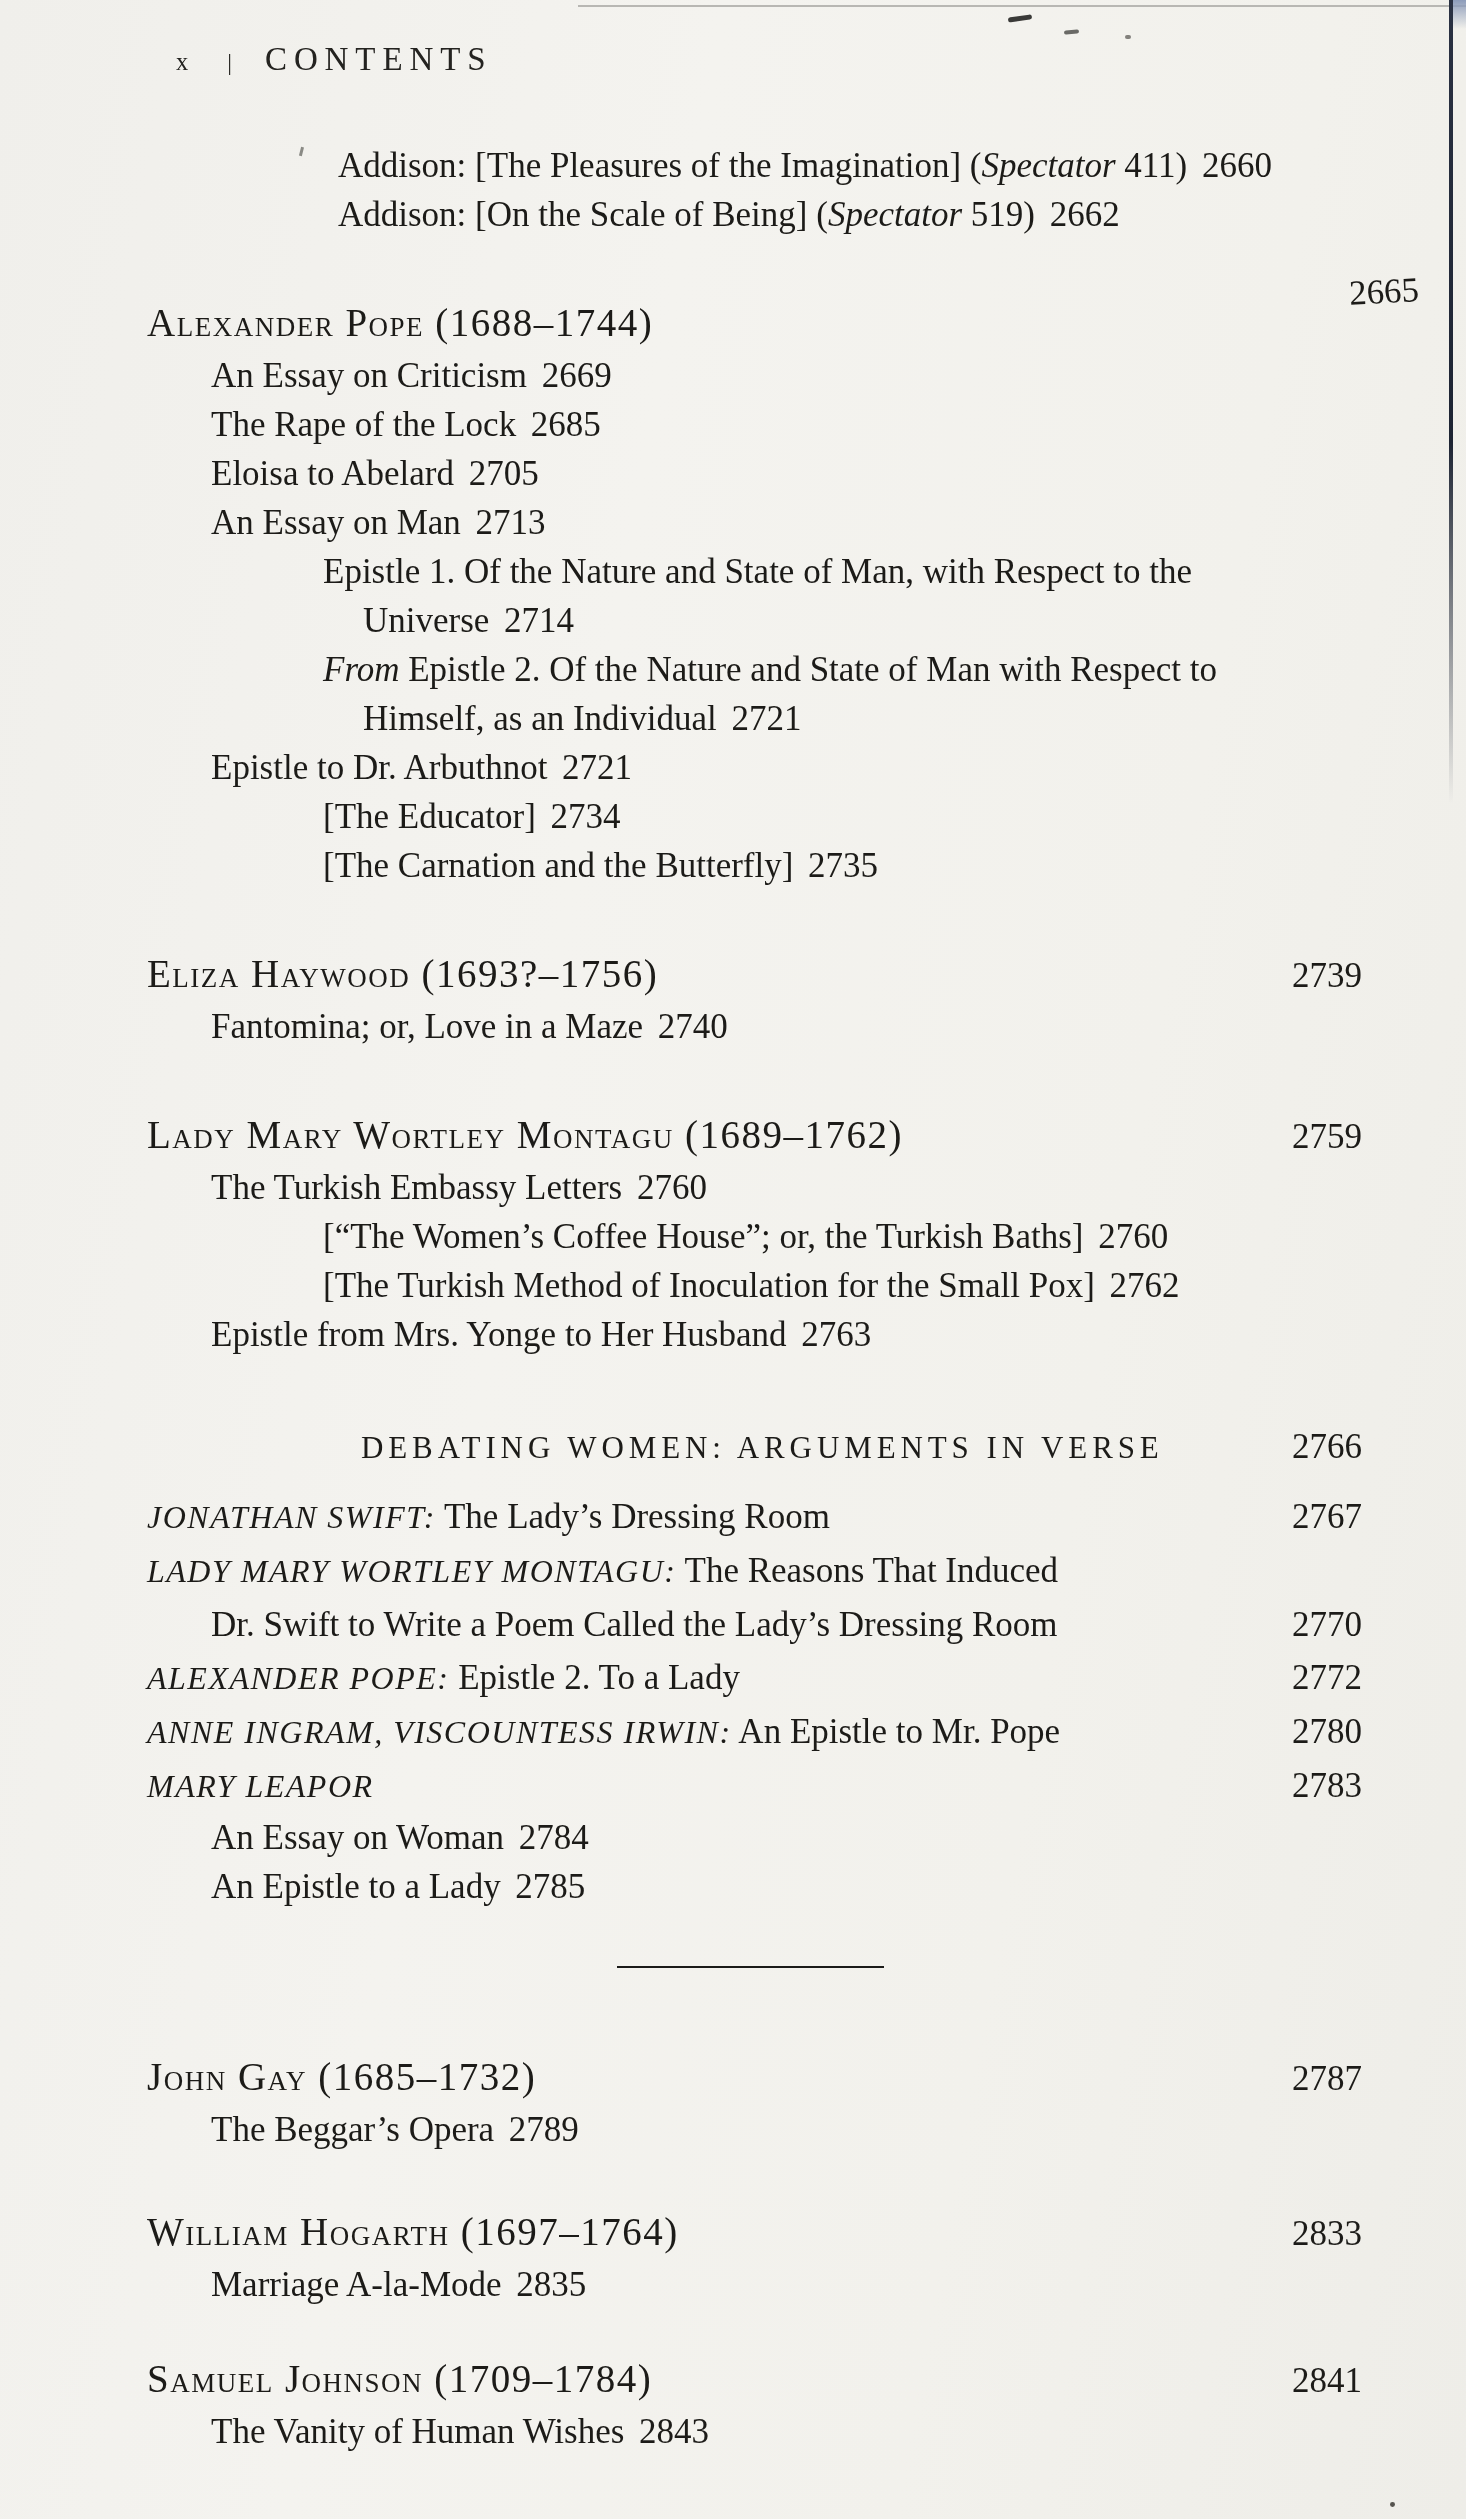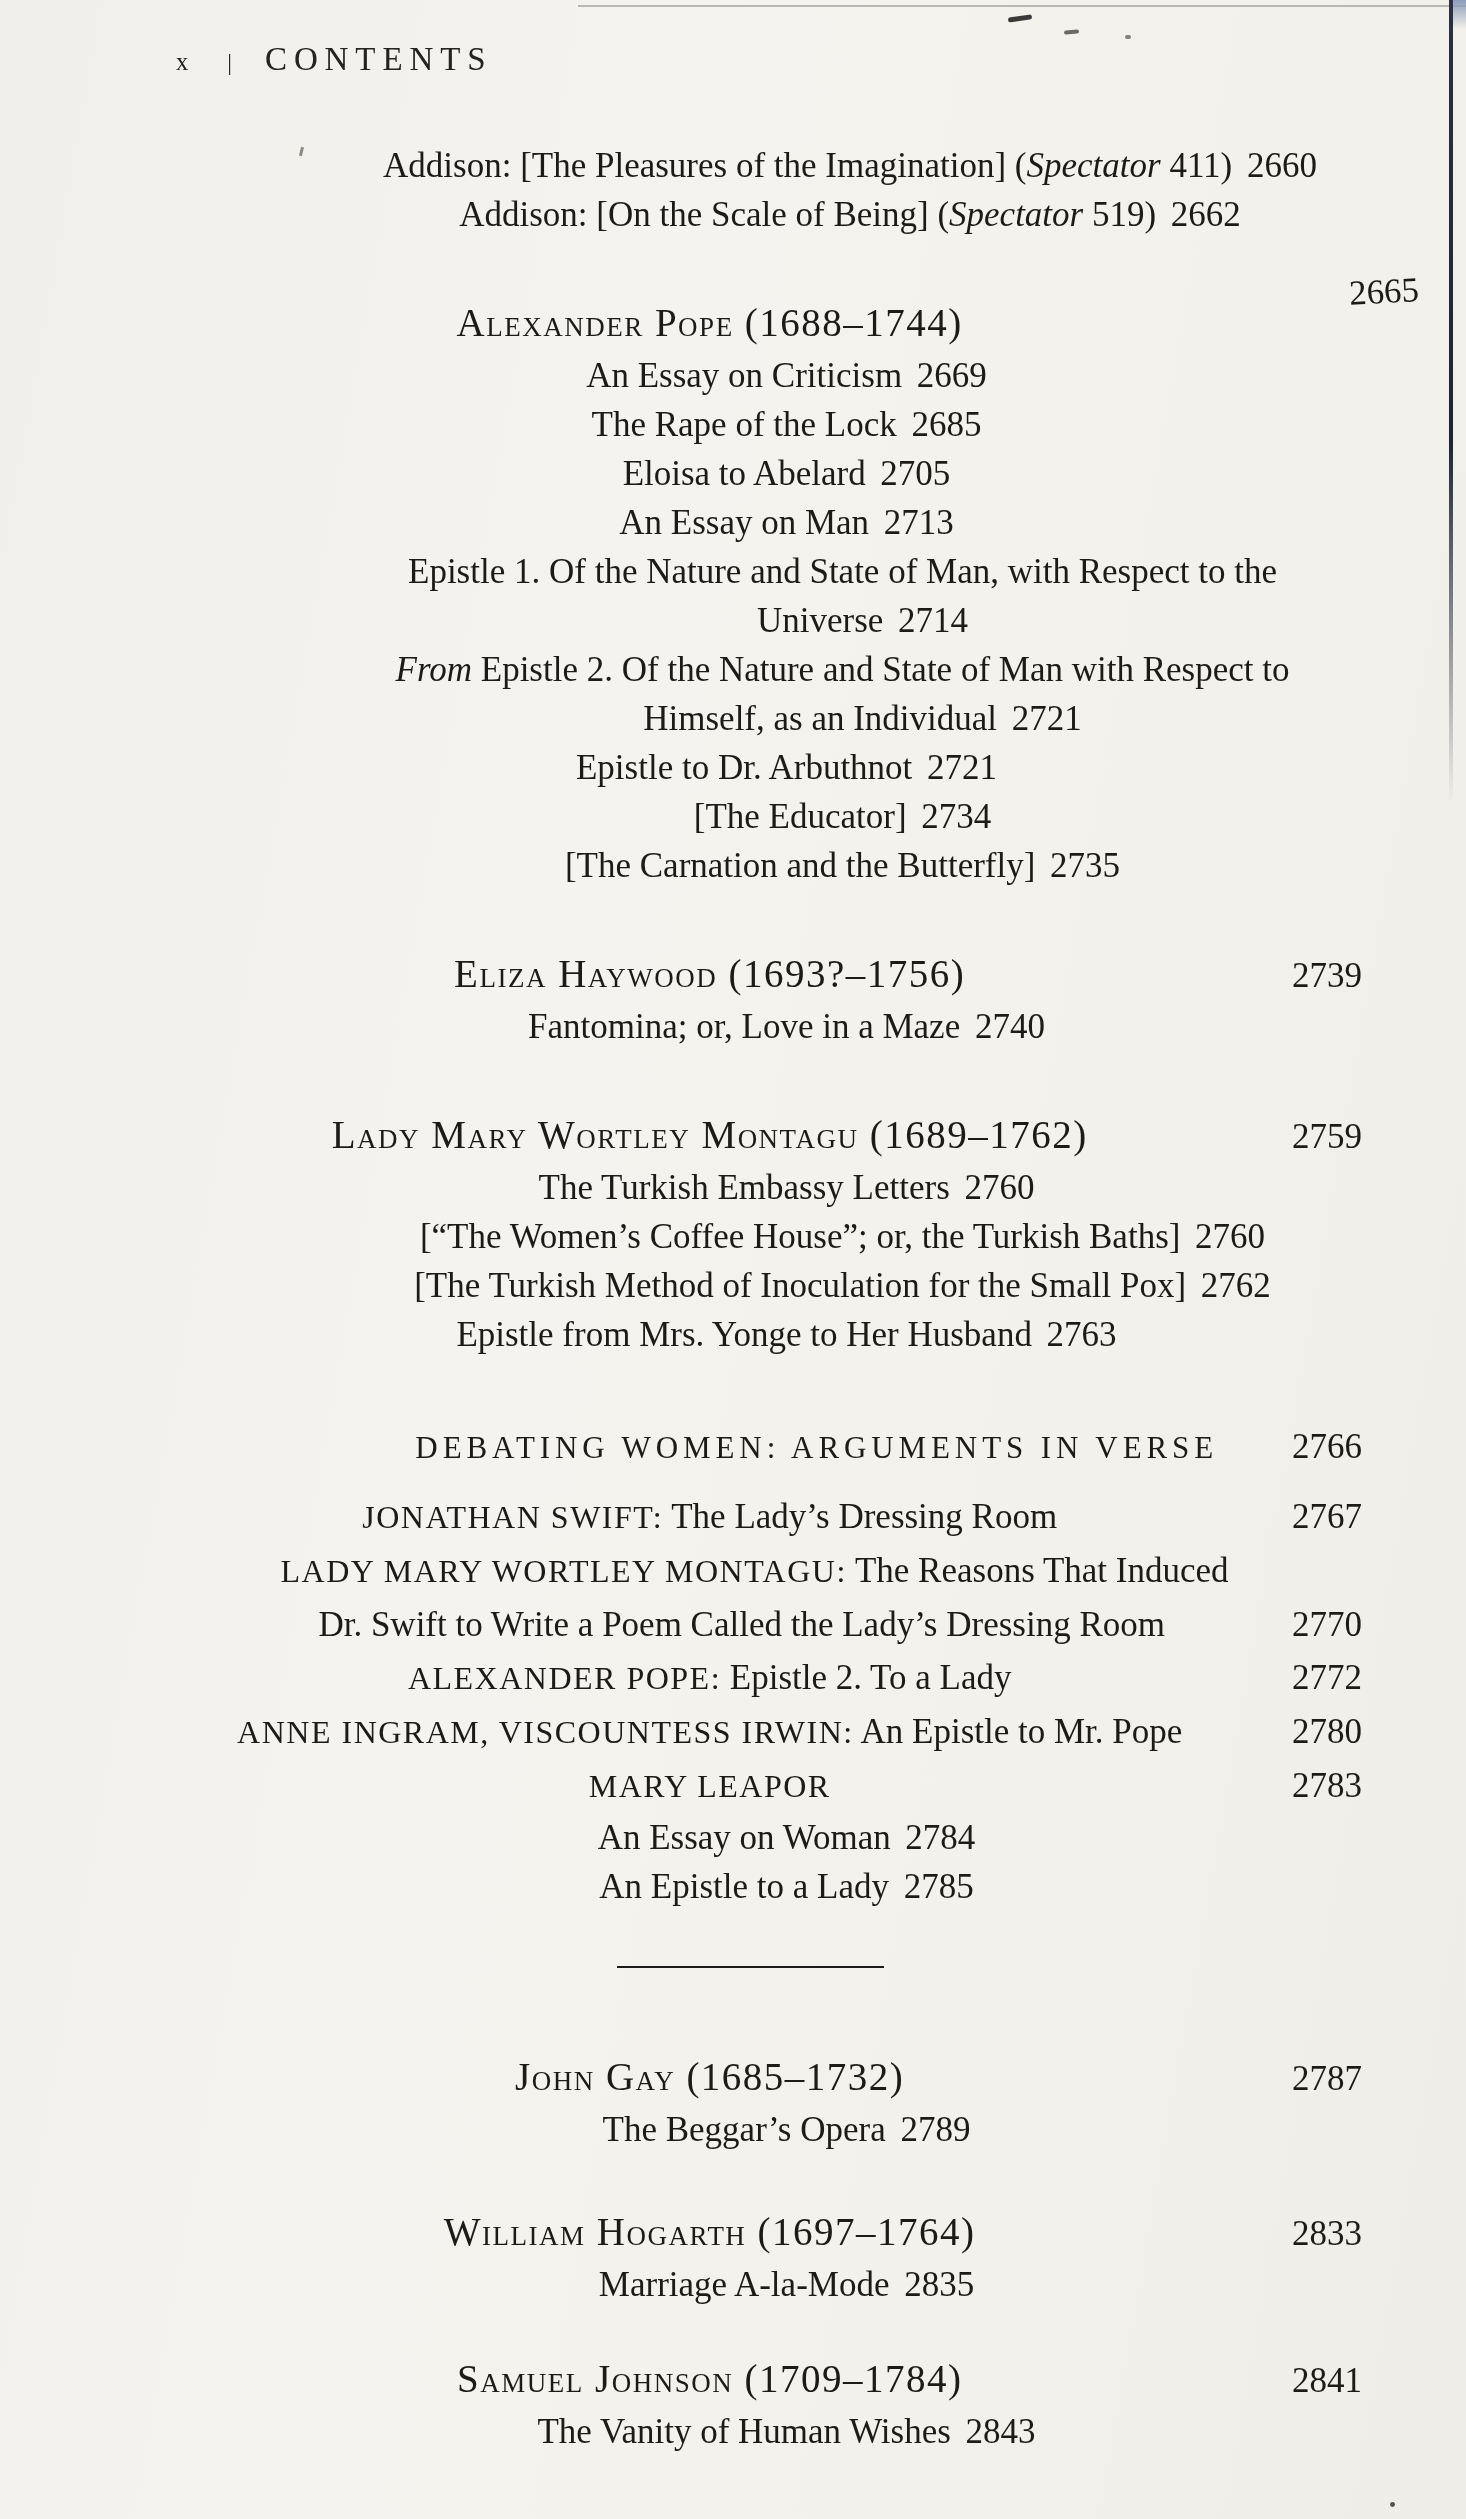--- a/index.html
+++ b/index.html
@@ -12,26 +12,26 @@
     color:#1c1b18;
   }
   .content{padding:41px 104px 0 147px;}
   
   .pagehead{margin-left:29px;font-size:25.5px;display:flex;align-items:baseline;color:#242320;}
   .pagehead .folio{font-size:24.5px;}
   .pagehead .sep{margin:0 33px 0 39px;font-size:23.5px;color:#2a2925;}
   .pagehead .ht{letter-spacing:6.9px;font-size:33px;}
   
   .r{display:flex;align-items:baseline;font-size:35px;line-height:49px;}
-  .r .txt{flex:1;min-width:0;white-space:nowrap;text-align:center;}
+  .r .txt{flex:1;min-width:0;white-space:nowrap;}
   .rnum{margin-left:19.6px;font-size:35px;letter-spacing:0;font-variant:normal;}
   .inum{margin-left:14.7px;}
   .inum:empty,.rnum:empty,.caps:empty,.it:empty,.pre:empty,.post:empty{display:none;}
   .it{font-style:italic;}
-  .caps{letter-spacing:1.5px;font-size:32px;}
+  .caps{letter-spacing:1.5px;font-size:32px;font-style:italic;}
   
   .ind-sub2{padding-left:191px;}
   .ind-work{padding-left:64px;}
   .ind-sub3{padding-left:176px;}
   .ind-sub4{padding-left:216px;}
   .ind-cont{padding-left:64px;}
   .ind-dhead{padding-left:214px;}
   
   .author{margin-top:57px;line-height:53px;}
   .author .txt{font-variant:small-caps;letter-spacing:1.5px;font-size:39px;white-space:nowrap;}

